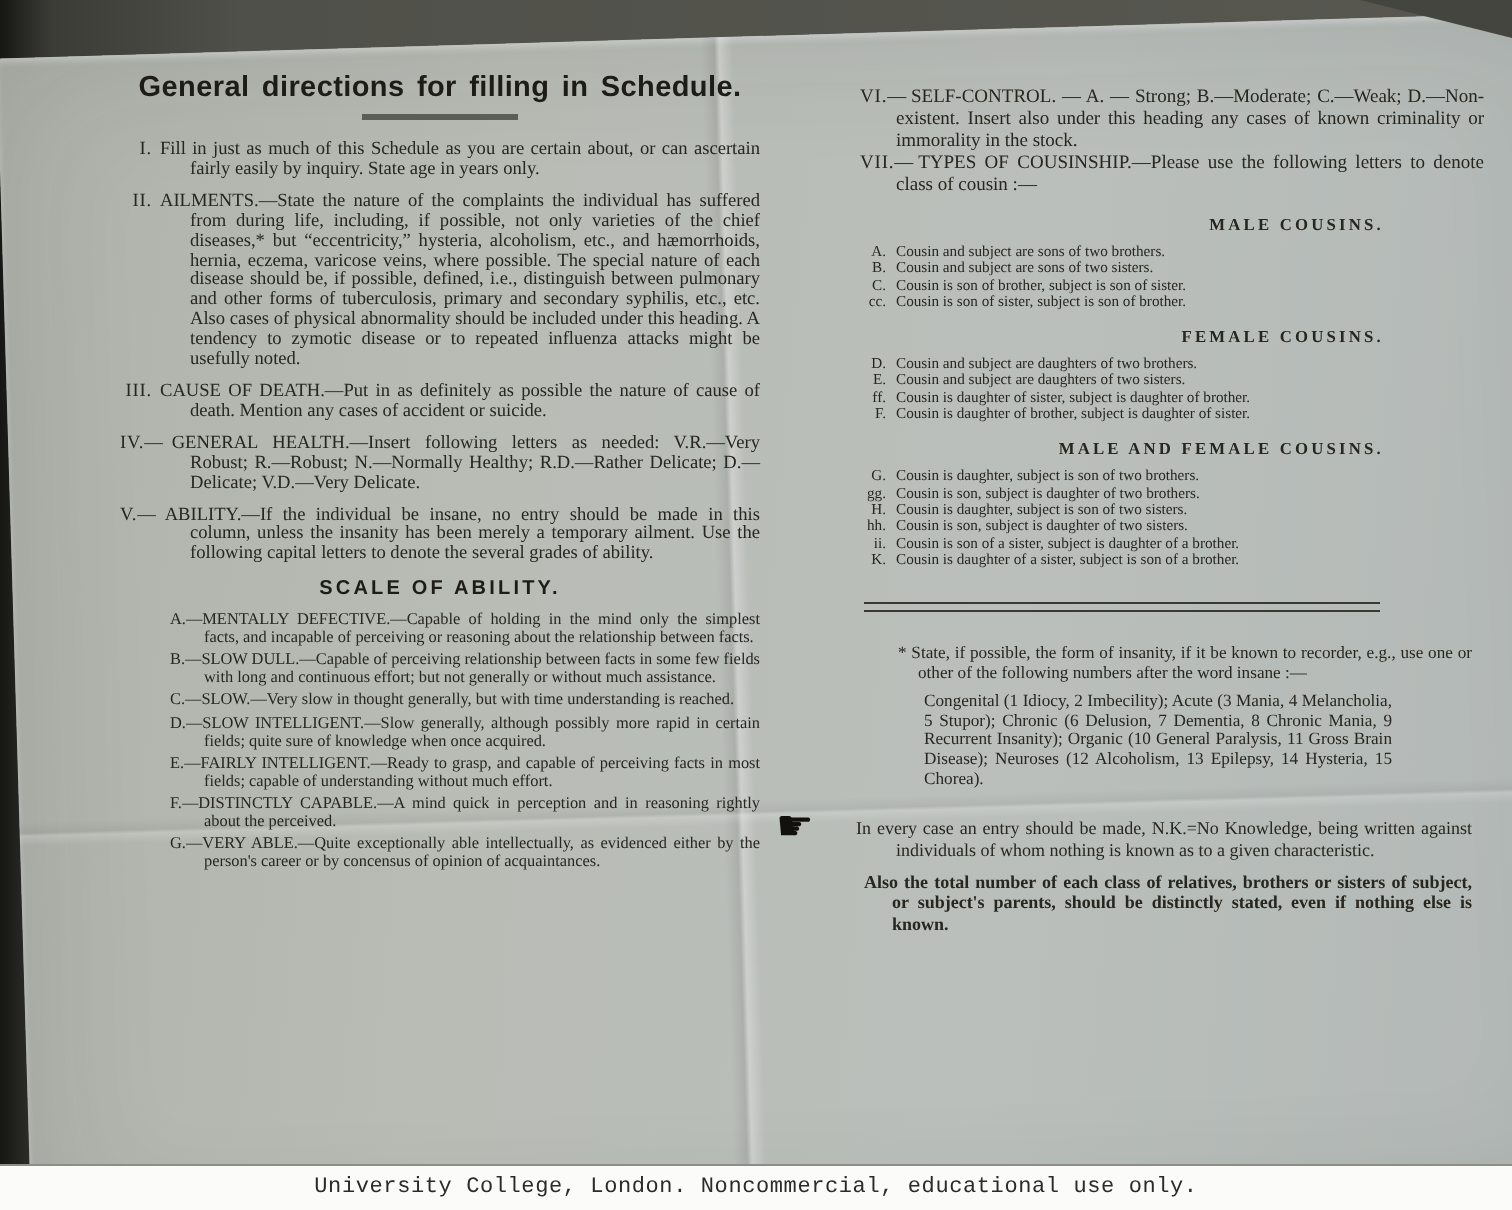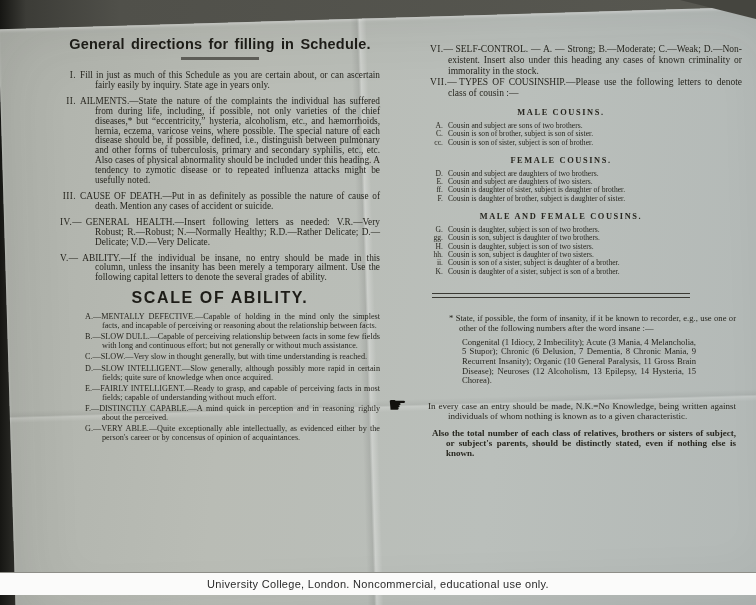--- a/index.html
+++ b/index.html
@@ -41,47 +41,47 @@
 
   
   h1.doc-title{
     margin:0 0 0 0;font-family:"Liberation Sans",sans-serif;font-weight:bold;
     font-size:14.5px;line-height:16px;text-align:center;letter-spacing:0.2px;word-spacing:2px;color:#1d1c17;
   }
   .title-rule{width:78px;height:3px;background:#5d5d57;margin:5px auto 11px auto;}
   .li{font-size:9.3px;line-height:9.9px;text-align:justify;margin-bottom:6px;padding-left:35px;}
   .li .num{display:inline-block;margin-left:-35px;min-width:16px;text-align:right;margin-right:4px;letter-spacing:0.4px;}
   .scale-h{
-    font-family:"Liberation Sans",sans-serif;font-weight:bold;font-size:16px;
+    font-family:"Liberation Sans",sans-serif;font-weight:bold;font-size:10px;
     text-align:center;letter-spacing:1.6px;margin:6px 0 6px 0;color:#1d1c17;
   }
   .ab{font-size:8.2px;line-height:8.8px;text-align:justify;margin-bottom:2.5px;padding-left:42px;text-indent:-17px;}
 
   
   .li-r{font-size:9.5px;line-height:11px;text-align:justify;padding-left:18px;}
   .li-r .num{display:inline-block;margin-left:-18px;margin-right:2px;letter-spacing:0.4px;white-space:pre;}
   .note-sm{font-size:8.2px;line-height:9.4px;text-align:justify;text-indent:13px;margin:9px 4px 12px 2px;}
-  .cgroup-h{font-size:8.4px;font-weight:bold;letter-spacing:1.6px;text-align:center;margin:9px 50px 5px 0;}
+  .cgroup-h{font-size:8.4px;font-weight:bold;letter-spacing:1.6px;text-align:right;margin:9px 50px 5px 0;}
   .ci{font-size:7.6px;line-height:8.3px;padding-left:20px;}
   .ci .clet{display:inline-block;margin-left:-20px;min-width:13px;text-align:right;margin-right:5px;}
   .drule{height:3px;border-top:1px solid #3a3933;border-bottom:1px solid #3a3933;width:258px;margin:17px 0 15px 2px;}
   .fnote{font-size:8.6px;line-height:10px;text-align:justify;padding-left:12px;text-indent:-10px;margin:0 6px 0 17px;}
   .insanity{font-size:8.6px;line-height:9.6px;text-align:justify;margin:5px 46px 0 32px;}
   .hand-note{position:relative;margin-top:15px;font-size:9px;line-height:10.4px;text-align:justify;padding-left:18px;text-indent:-20px;margin-right:6px;}
   .hand-note .manicule{
     position:absolute;left:-42px;top:-6px;font-size:21px;line-height:21px;text-indent:0;
     font-family:"DejaVu Sans",sans-serif;color:#12110d;
   }
   .also-note{margin-top:6px;font-size:9px;line-height:10.4px;text-align:justify;padding-left:16px;text-indent:-14px;margin-right:6px;font-weight:bold;}
 
   
   .caption-bar{
-    position:absolute;left:0;bottom:10px;width:756px;height:22px;background:#fbfbfa;z-index:6;
+    position:absolute;left:0;bottom:0;width:756px;height:22px;background:#fbfbfa;z-index:6;
     display:flex;align-items:center;justify-content:center;border-top:1px solid #8e8e88;
-    font-family:Liberation Sans, sans-serif;font-size:11px;color:#2b2b2b;letter-spacing:0.3px;
+    font-family:Liberation Mono, monospace;font-size:11px;color:#2b2b2b;letter-spacing:0.3px;
   }
 </style>
 </head>
 <body>
 
 <div class="stage">
   <div class="paper">
     <div class="crease-v"></div>
     <div class="crease-h"></div>
   </div>
@@ -111,20 +111,21 @@
       </div>
 
       <div class="col-right">
         <div class="li-r"><span class="num">VI.—</span><span>SELF-CONTROL. — A. — Strong; B.—Moderate; C.—Weak; D.—Non-existent. Insert also under this heading any cases of known criminality or immorality in the stock.</span></div>
 
 
         <div class="li-r"><span class="num">VII.—</span><span>TYPES OF COUSINSHIP.—Please use the following letters to denote class of cousin :—</span></div>
 
         <div class="cgroup-h">MALE COUSINS.</div>
         <div class="ci"><span class="clet">A.</span><span>Cousin and subject are sons of two brothers.</span></div>
+        <div class="ci"><span class="clet">B.</span><span>Cousin and subject are sons of two sisters.</span></div>
         <div class="ci"><span class="clet">C.</span><span>Cousin is son of brother, subject is son of sister.</span></div>
         <div class="ci"><span class="clet">cc.</span><span>Cousin is son of sister, subject is son of brother.</span></div>
 
         <div class="cgroup-h">FEMALE COUSINS.</div>
         <div class="ci"><span class="clet">D.</span><span>Cousin and subject are daughters of two brothers.</span></div>
         <div class="ci"><span class="clet">E.</span><span>Cousin and subject are daughters of two sisters.</span></div>
         <div class="ci"><span class="clet">ff.</span><span>Cousin is daughter of sister, subject is daughter of brother.</span></div>
         <div class="ci"><span class="clet">F.</span><span>Cousin is daughter of brother, subject is daughter of sister.</span></div>
 
         <div class="cgroup-h">MALE AND FEMALE COUSINS.</div>

